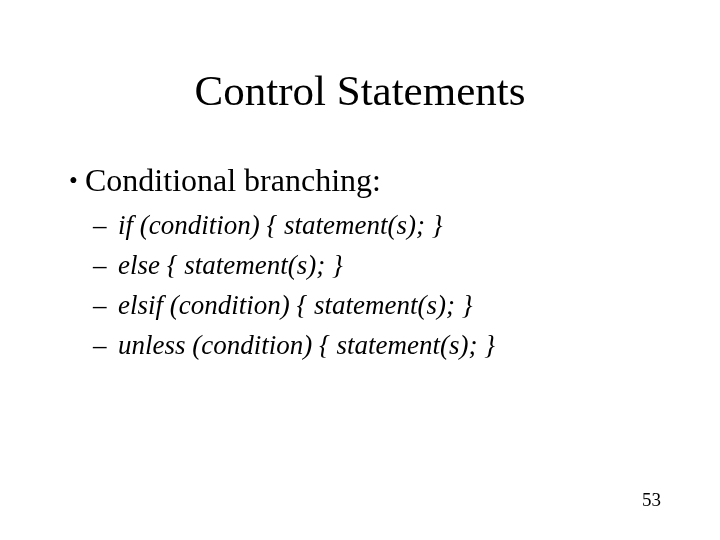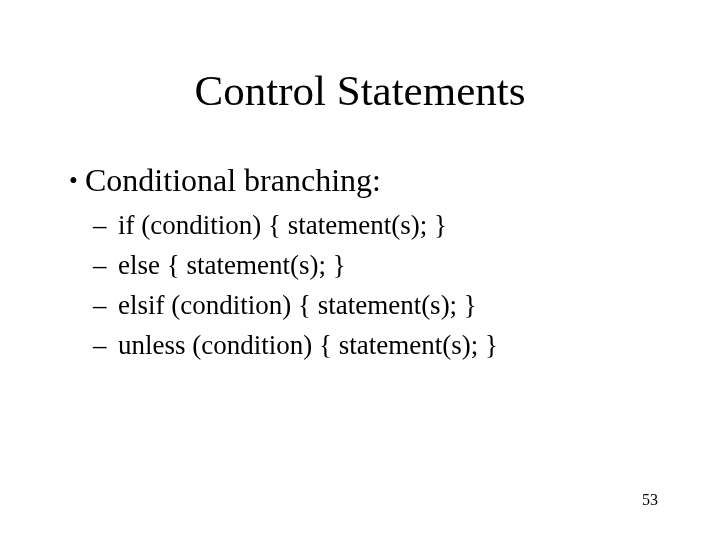--- a/index.html
+++ b/index.html
@@ -43,30 +43,31 @@
   }
   .sub-list {
     position: absolute;
     top: 205px;
     left: 93px;
     font-size: 27px;
     line-height: 40px;
   }
   .sub-item {
     white-space: nowrap;
+    font-style: italic;
   }
   .sub-marker {
     display: inline-block;
     width: 25px;
   }
   .page-number {
     position: absolute;
     top: 491px;
     left: 642px;
-    font-size: 16px;
+    font-size: 19px;
     line-height: 18px;
   }
 </style>
 </head>
 <body>
 
 <div class="slide">
 
   <div class="slide-title">Control Statements</div>
 

